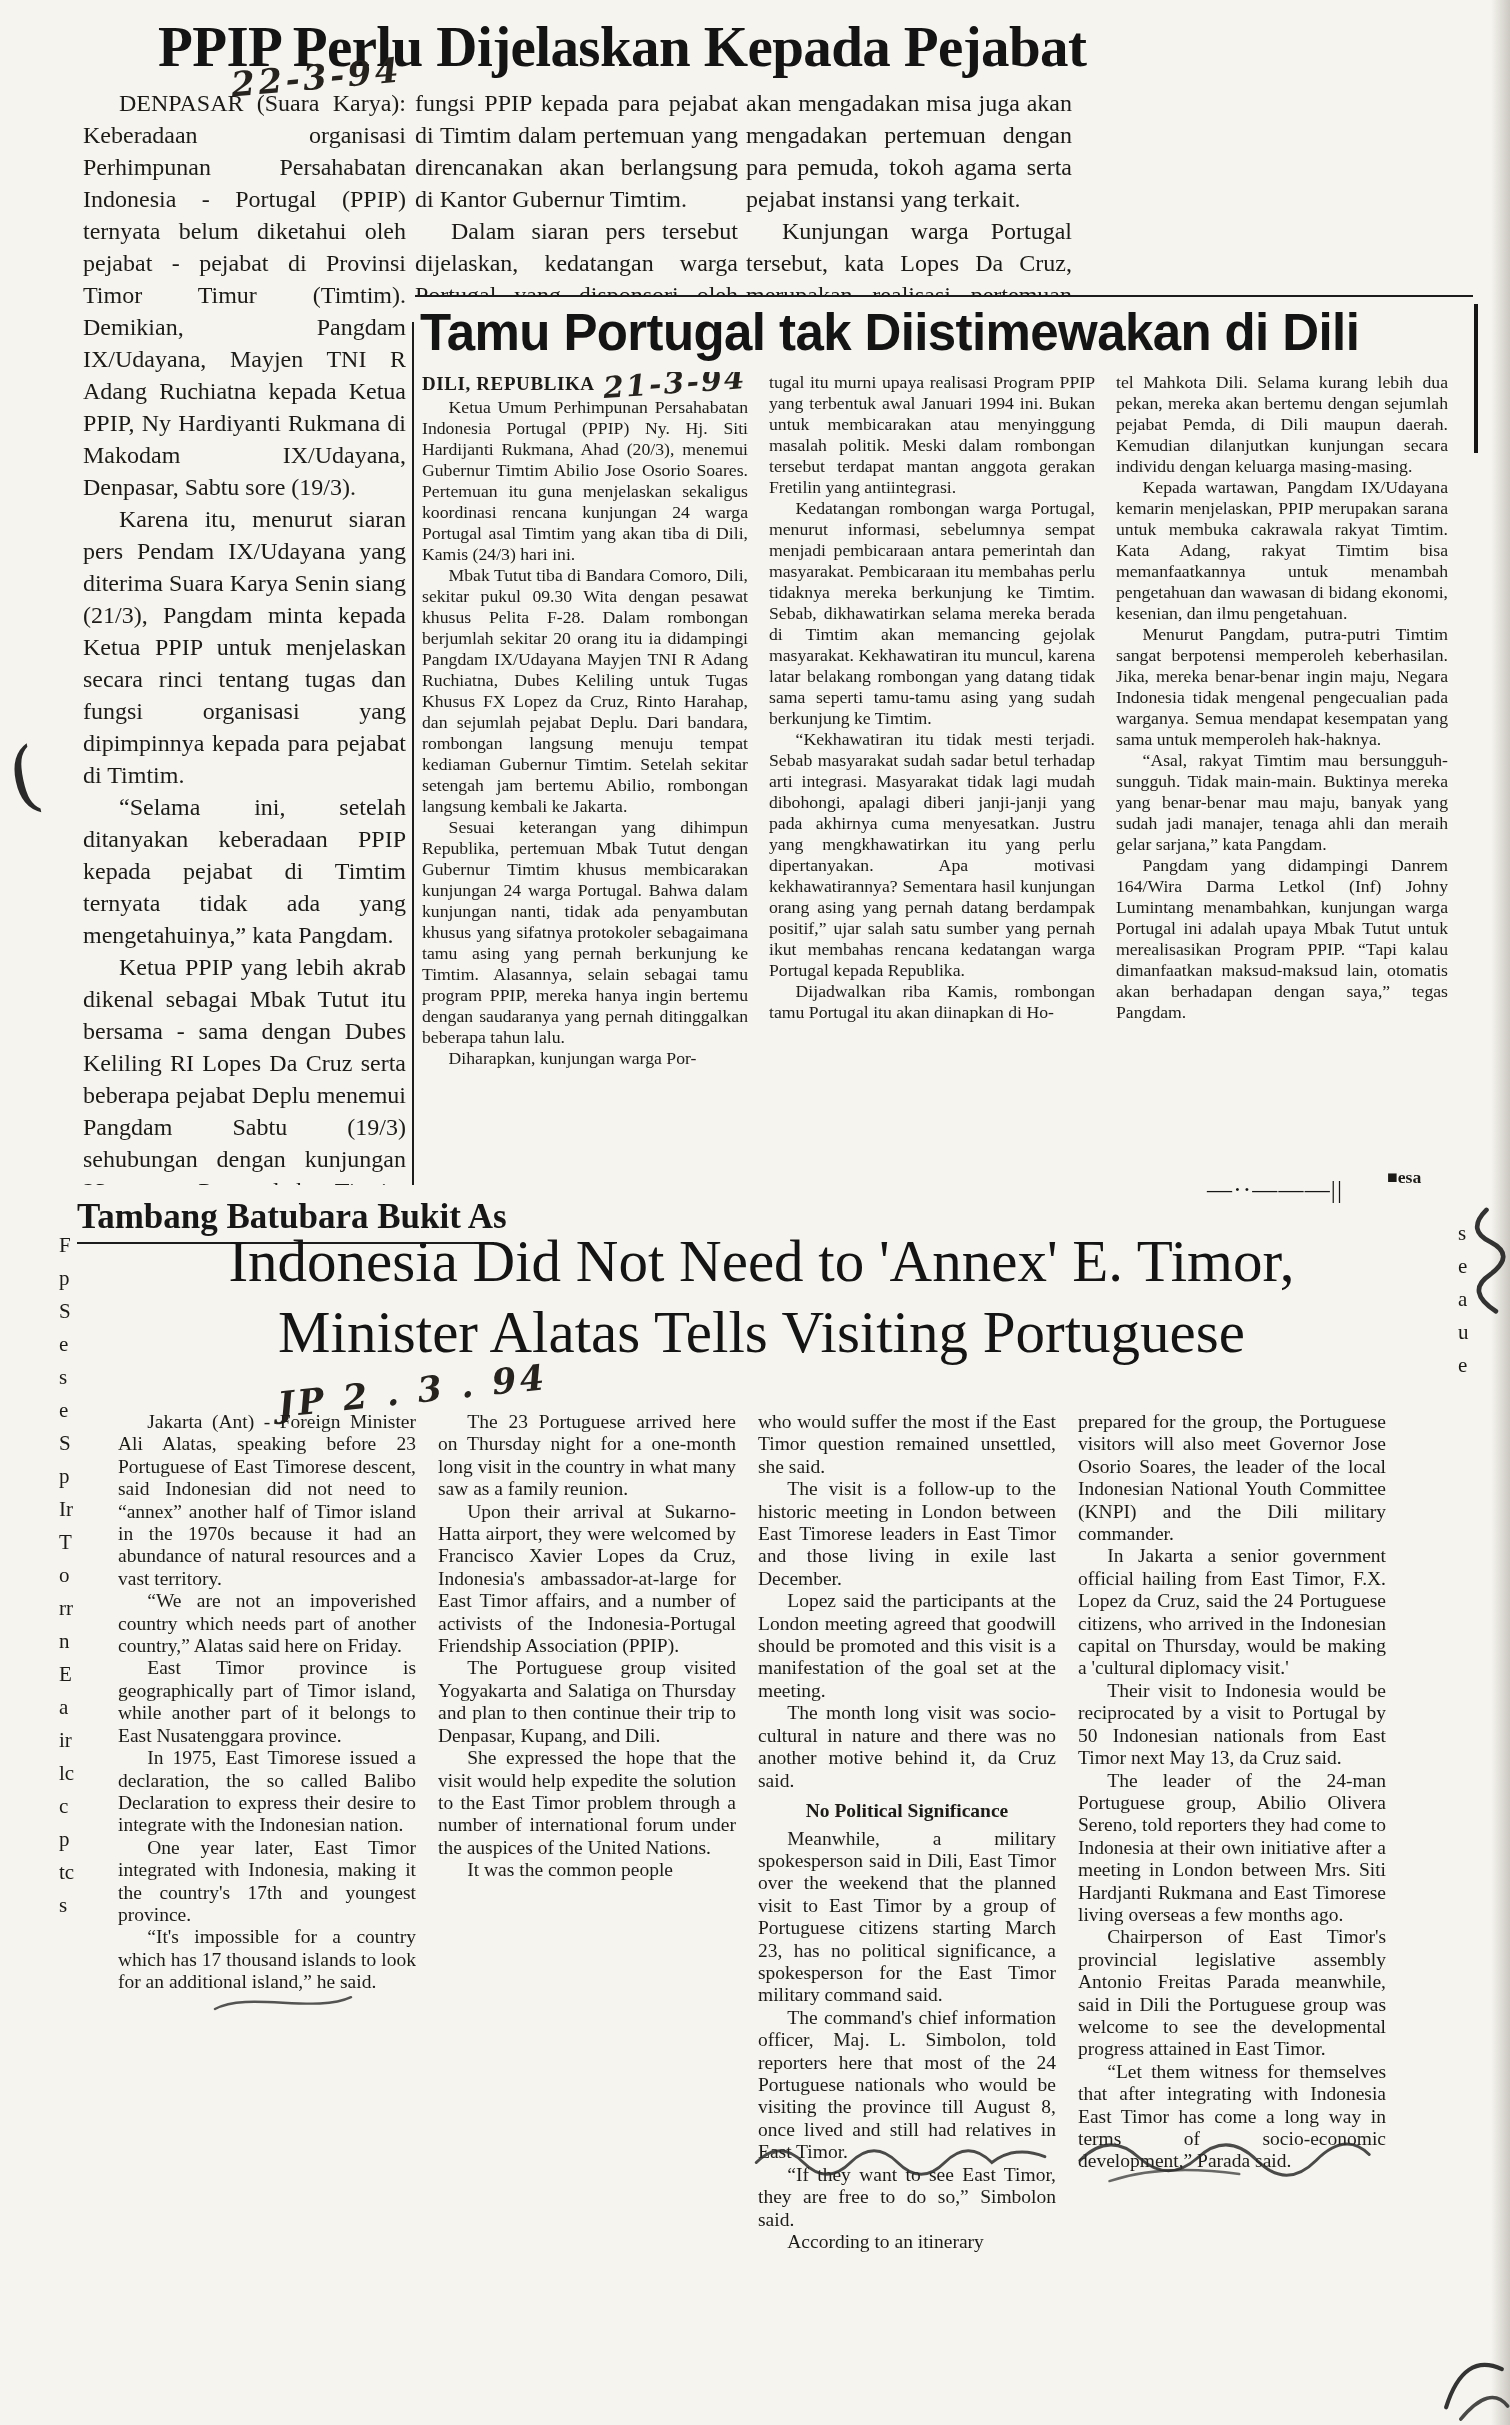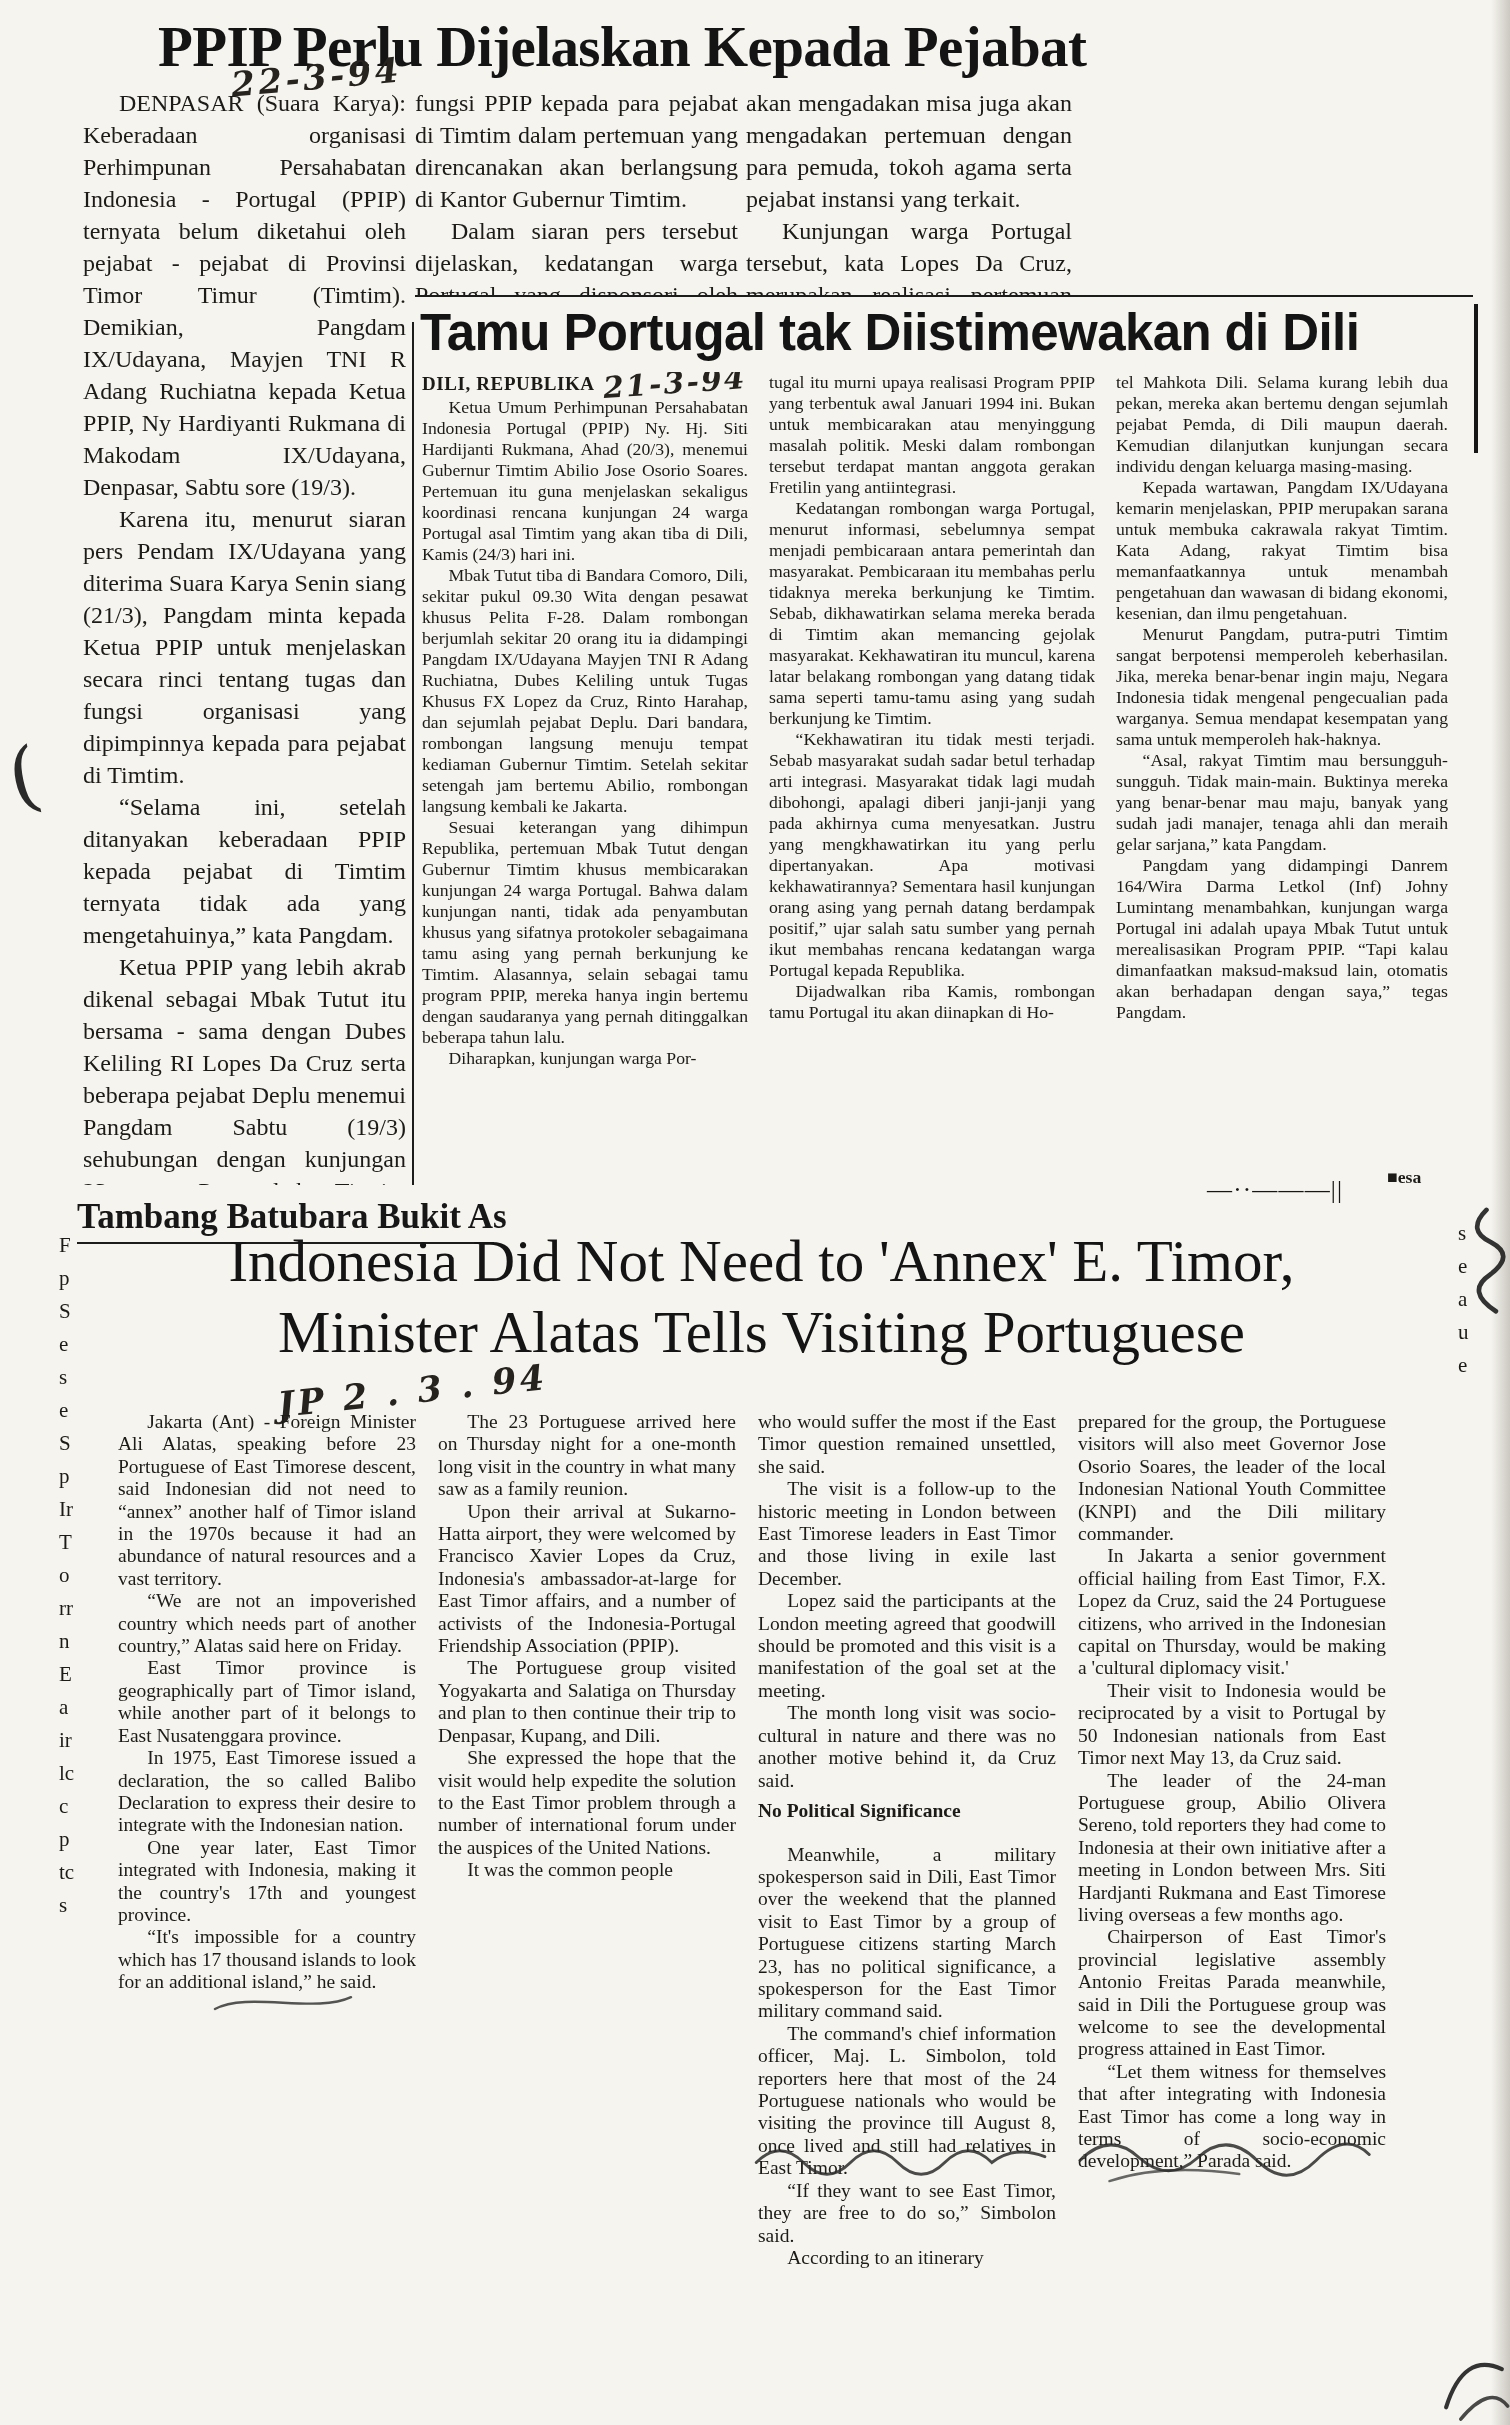--- a/index.html
+++ b/index.html
@@ -40,21 +40,21 @@
   }
   .hw1 { left:231px; top:57px; font-size:34px; transform:rotate(-5deg); }
   .hw2 { display:inline-block; font-size:29.5px; transform:rotate(-4deg); margin-left:8.3px; letter-spacing:2.4px; vertical-align:-3.5px; }
   .hw3 { left:277px; top:1370px; font-size:35px; transform:rotate(-6deg); }
   .hw-paren { left:9.4px; top:732px; font-size:77px; transform:rotate(-12deg); font-family:"DejaVu Serif",serif; color:#2a2a2a; }
 
   
   .col { position:absolute; overflow:hidden; text-align:justify; }
   .col p { text-indent:1.5em; margin:0; }
   .col.cont p:first-child { text-indent:0; }
-  .col p.subhead { text-indent:0; font-weight:700; margin-top:8.3px; margin-bottom:21px; text-align:left; }
+  .col p.subhead { text-indent:0; font-weight:700; margin-top:8.3px; margin-bottom:5px; text-align:center; }
 
   .a1col { font-size:24px; line-height:32px; }
   .a1c1 { left:83px;  top:87px; width:323px; height:1098px; }
   .a1c2 { left:415px;  top:87px; width:323px; height:208px; }
   .a1c3 { left:746px; top:87px; width:326px; height:208px; }
 
   .a2col { font-size:17.7px; line-height:21px; }
   .a2c1 { left:422px;  top:372px; width:326px; height:822px; }
   .a2c2 { left:769px; top:372px; width:326px; height:822px; }
   .a2c3 { left:1116px; top:372px; width:332px; height:822px; }

